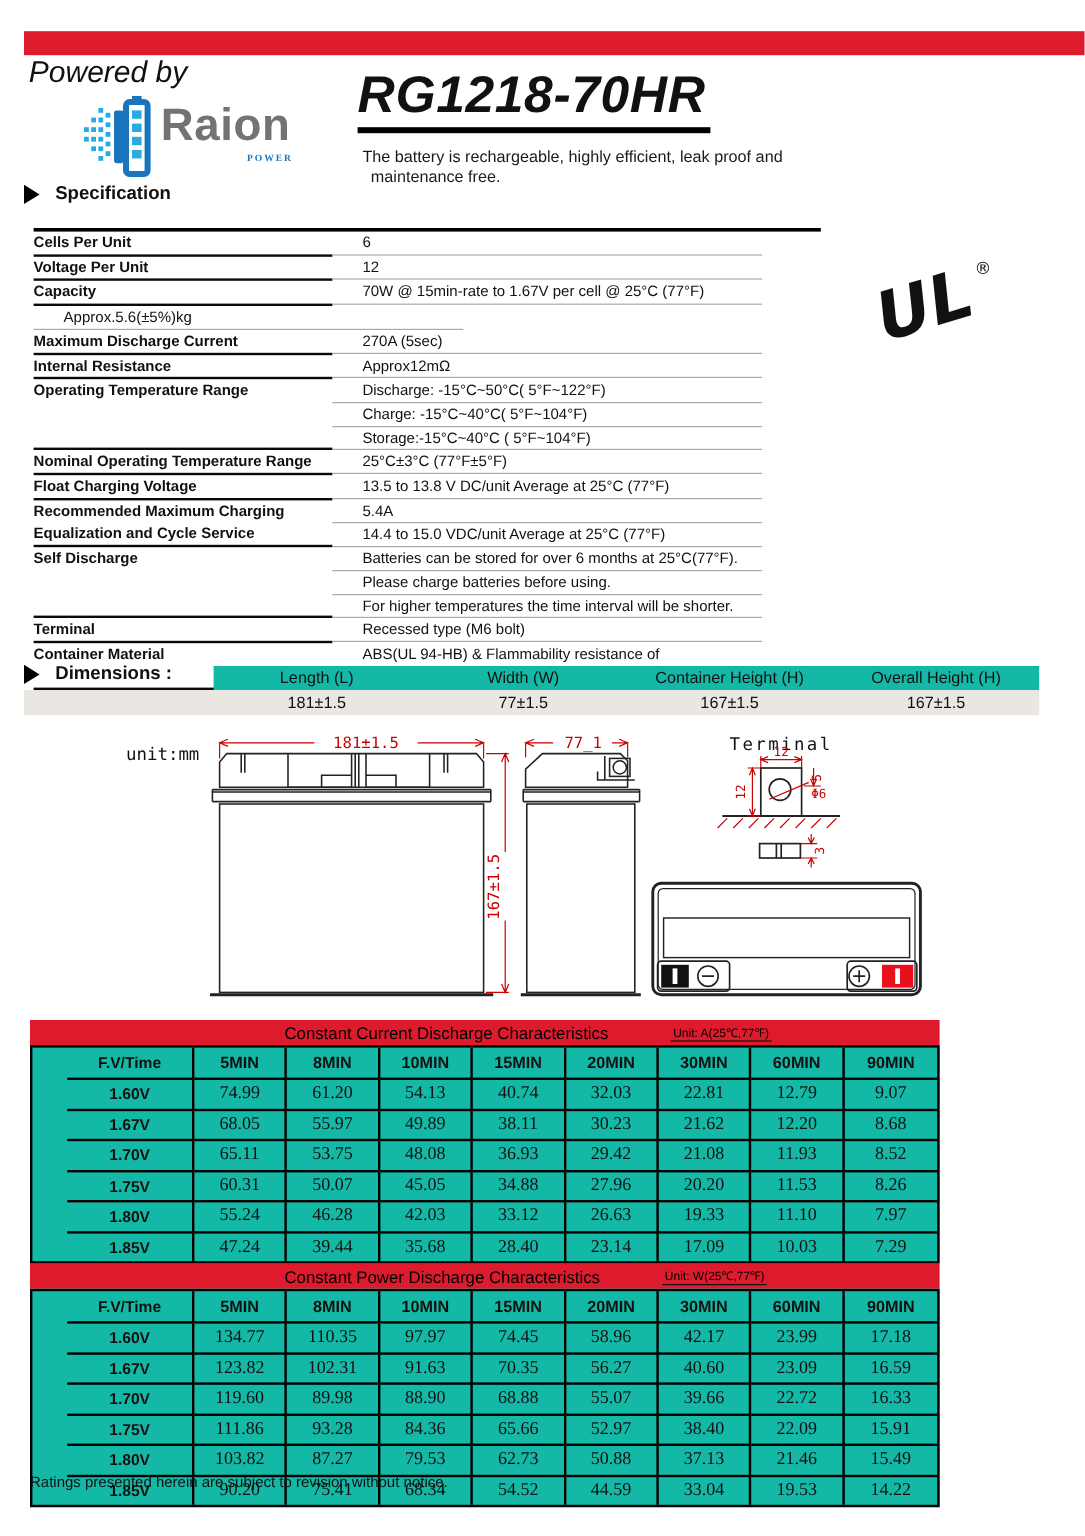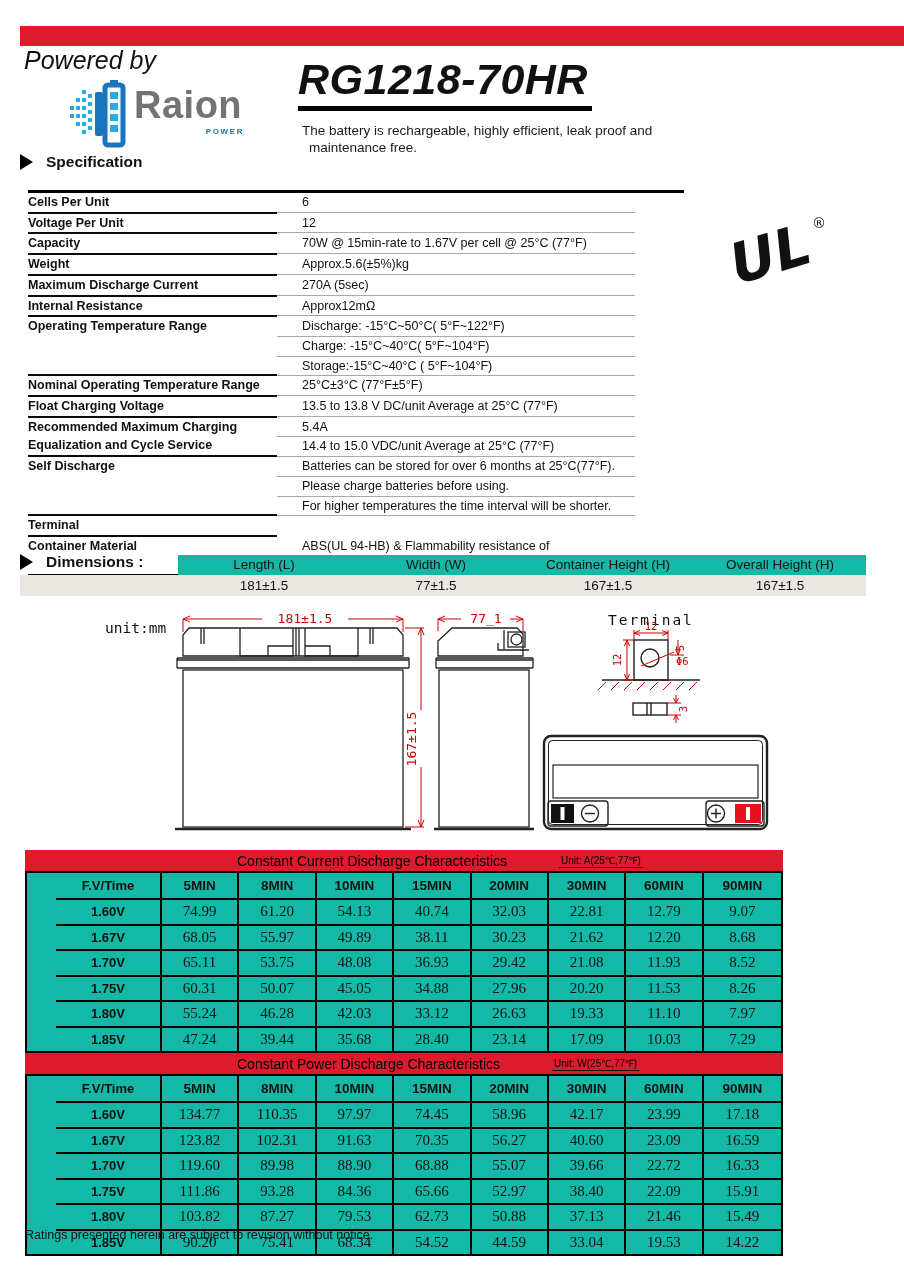--- a/index.html
+++ b/index.html
@@ -6,21 +6,21 @@
   .page{position:relative;width:904px;height:1280px;background:#fff;overflow:hidden;
         font-family:"Liberation Sans",sans-serif;color:#111;}
 
   .red-bar{position:absolute;left:20px;top:26px;width:884px;height:20px;background:#dd1b2d;}
 
   .powered-by{position:absolute;left:24px;top:46px;font-size:25px;font-weight:normal;font-style:italic;}
 
   .logo{position:absolute;left:68px;top:78px;display:flex;align-items:flex-start;}
   .logo-text{position:relative;margin-left:4px;margin-top:8px;}
   .raion{font-size:38px;font-weight:bold;color:#737373;line-height:1;letter-spacing:0.5px;}
-  .power{position:absolute;right:-2px;bottom:-12px;font-size:8px;font-weight:bold;color:#1b75bc;letter-spacing:1.6px;}
+  .power{position:absolute;right:-2px;bottom:-12px;font-size:8px;font-weight:bold;color:#1b75bc;letter-spacing:1.6px;font-family:Liberation Serif, serif;}
 
   .model{position:absolute;left:298px;top:55px;font-size:43px;font-weight:bold;font-style:italic;letter-spacing:0.5px;}
   .model-underline{position:absolute;left:298px;top:106px;width:294px;height:5px;background:#000;}
   .description{position:absolute;left:302px;top:122px;font-size:13.5px;line-height:17px;color:#1a1a1a;}
   .description .line2{padding-left:7px;}
 
   .section-heading{position:absolute;font-size:15.5px;font-weight:bold;display:flex;align-items:center;}
   .tri{width:0;height:0;border-left:13px solid #000;border-top:8px solid transparent;
        border-bottom:8px solid transparent;margin-right:13px;display:inline-block;}
 
@@ -141,23 +141,20 @@
       </div>
       <div class="spec-row">
         <div class="spec-label">
           <div class="spec-label-line">Capacity</div>
         </div>
         <div class="spec-values">
           <div class="spec-value-line">70W @ 15min-rate to 1.67V per cell @ 25°C (77°F)</div>
         </div>
       </div>
       <div class="spec-row">
-        <div class="spec-label">
-          <div class="spec-label-line">Weight</div>
-        </div>
         <div class="spec-values">
           <div class="spec-value-line">Approx.5.6(±5%)kg</div>
         </div>
       </div>
       <div class="spec-row">
         <div class="spec-label">
           <div class="spec-label-line">Maximum Discharge Current</div>
         </div>
         <div class="spec-values">
           <div class="spec-value-line">270A (5sec)</div>
@@ -213,20 +210,23 @@
         </div>
         <div class="spec-values">
           <div class="spec-value-line">Batteries can be stored for over 6 months at 25°C(77°F).</div>
           <div class="spec-value-line">Please charge batteries before using.</div>
           <div class="spec-value-line">For higher temperatures the time interval will be shorter.</div>
         </div>
       </div>
       <div class="spec-row">
         <div class="spec-label">
           <div class="spec-label-line">Terminal</div>
+        </div>
+        <div class="spec-values">
+          <div class="spec-value-line">Recessed type (M6 bolt)</div>
         </div>
       </div>
       <div class="spec-row">
         <div class="spec-label">
           <div class="spec-label-line">Container Material</div>
         </div>
         <div class="spec-values">
           <div class="spec-value-line">ABS(UL 94-HB) &amp; Flammability resistance of</div>
           <div class="spec-value-line">(UL 94-V0) can be available upon request.</div>
         </div>

